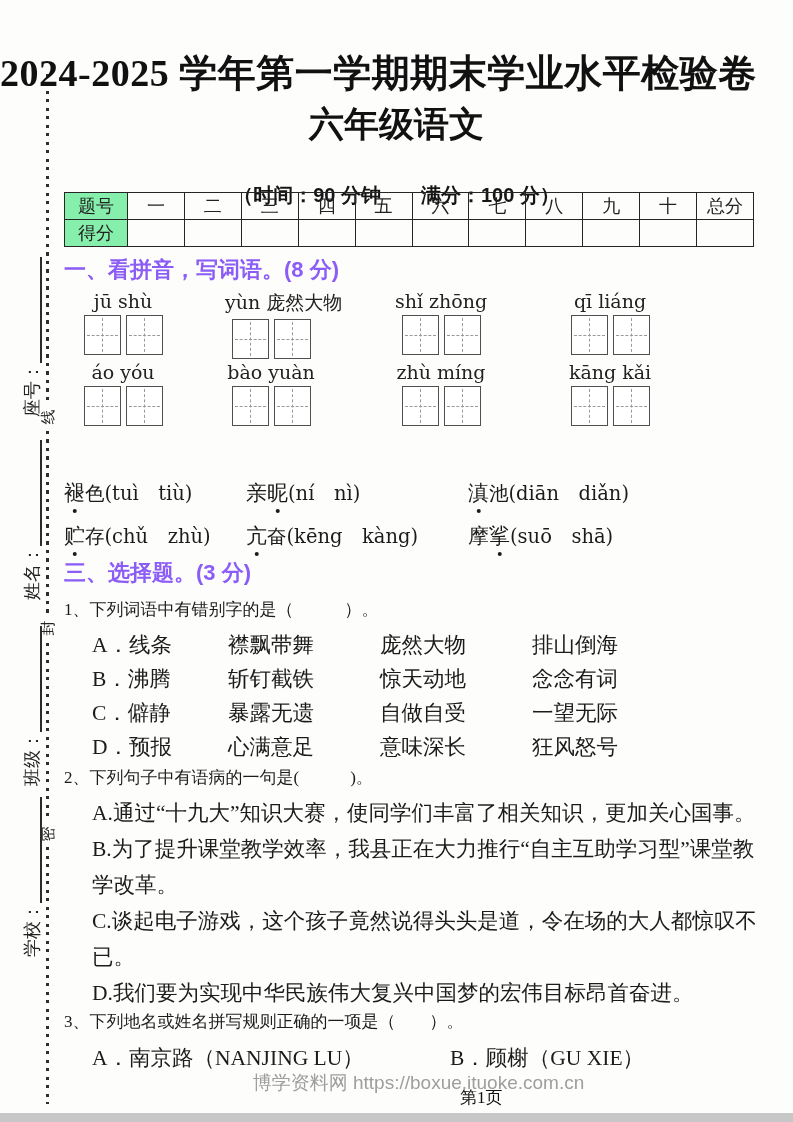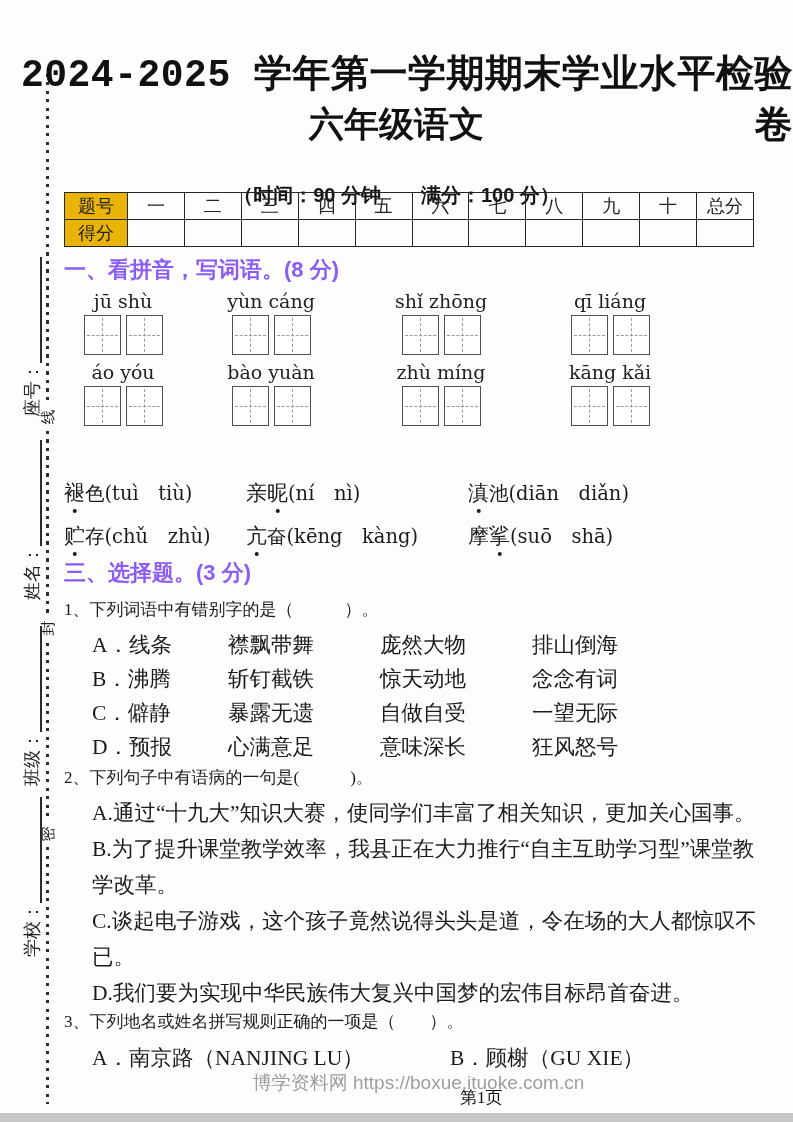--- a/index.html
+++ b/index.html
@@ -20,23 +20,23 @@
   }
   .bind-label{
     position:absolute;left:-48px;width:160px;height:24px;
     display:flex;align-items:flex-end;transform:rotate(-90deg);
     font-size:18px;color:#222;white-space:nowrap;
     font-family:"Liberation Sans",sans-serif;
   }
   .bind-label .blank{flex:1;border-bottom:2px solid #2b2b2b;height:15px;margin-bottom:2px;}
   
   .title{
-    position:absolute;left:0;right:0;top:48px;text-align:right;
+    position:absolute;left:0;right:0;top:48px;text-align:left;
     font-size:38px;font-weight:700;letter-spacing:0.5px;color:#111;
-    font-family:Liberation Mono, monospace;
+    font-family:Liberation Serif, serif;
   }
   .subtitle{
     position:absolute;left:0;right:0;top:101px;text-align:center;
     font-size:35px;font-weight:700;color:#111;
     font-family:"Liberation Sans","DejaVu Sans",sans-serif;
   }
   .meta{
     position:absolute;left:0;right:0;top:158px;text-align:center;
     font-size:20px;font-weight:600;color:#151515;
     font-family:"Liberation Sans","DejaVu Sans",sans-serif;
@@ -44,21 +44,21 @@
   }
   
   .score-table{
     position:absolute;left:64px;top:192px;width:690px;
     border-collapse:collapse;table-layout:fixed;
   }
   .score-table td{
     border:1.6px solid #262626;height:26px;text-align:center;
     font-size:18px;padding:0;color:#222;
   }
-  .score-table td.hd{background:#eab308;width:62px;}
+  .score-table td.hd{background:#86efac;width:62px;}
   
   .sec-heading{
     position:absolute;left:64px;font-size:22px;font-weight:700;color:#8b5cf6;
     font-family:"Liberation Sans","DejaVu Sans",sans-serif;white-space:nowrap;
   }
   .q-text{position:absolute;left:64px;font-size:17px;white-space:nowrap;}
   
   .pg{position:absolute;width:92px;text-align:center;}
   .pg .py{font-family:"DejaVu Serif",serif;font-size:19px;color:#222;white-space:nowrap;}
   .pair{display:flex;gap:5px;justify-content:center;margin-top:3px;}
@@ -158,21 +158,21 @@
   <div class="sec-heading" style="top:255px">一、看拼音，写词语。(8 分)</div>
 
   <div class="pg" style="left:77px;top:290px">
     <div class="py">jū  shù</div>
     <div class="pair">
       <div class="tian"></div>
       <div class="tian"></div>
     </div>
   </div>
   <div class="pg" style="left:225px;top:290px">
-    <div class="py">yùn  cáng</div>
+    <div class="py">yùn  庞然大物</div>
     <div class="pair">
       <div class="tian"></div>
       <div class="tian"></div>
     </div>
   </div>
   <div class="pg" style="left:564px;top:290px">
     <div class="py">qī  liáng</div>
     <div class="pair">
       <div class="tian"></div>
       <div class="tian"></div>

